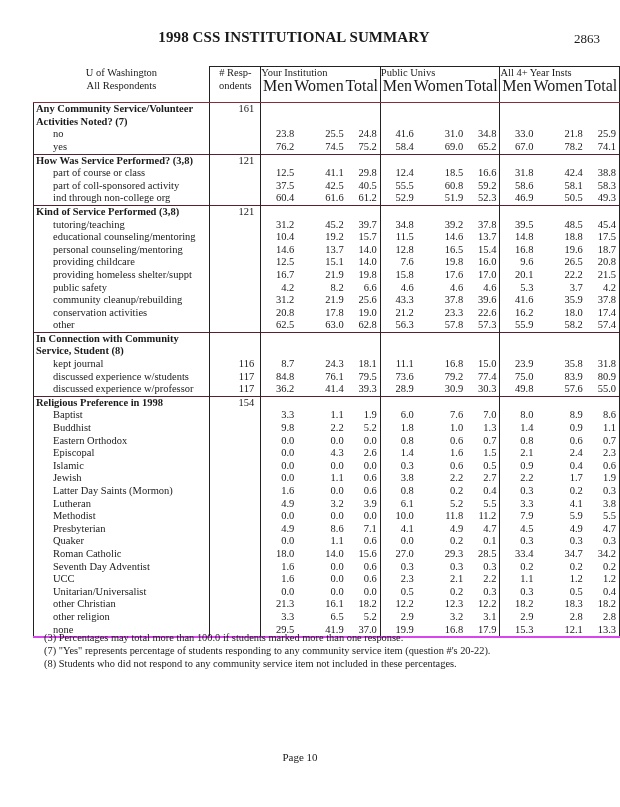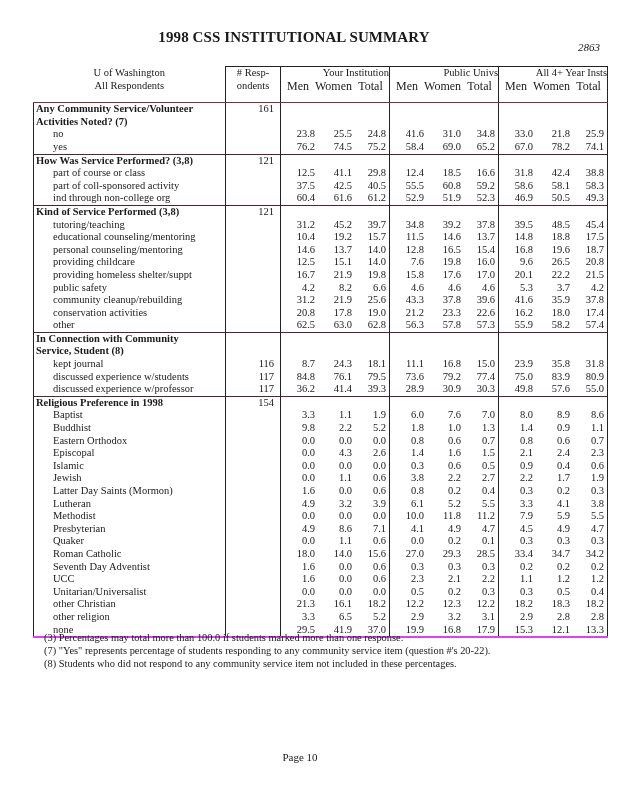--- a/index.html
+++ b/index.html
@@ -5,37 +5,37 @@
   html, body { margin: 0; padding: 0; background: #ffffff; }
   body {
     width: 620px; height: 807px; position: relative; overflow: hidden;
     font-family: "Liberation Serif", "DejaVu Serif", serif; color: #1a1a1a;
   }
   .title {
     position: absolute; left: 0; width: 588px; top: 29px; text-align: center;
     font-weight: bold; font-size: 15px; letter-spacing: 0.1px;
   }
   .doc-id {
-    position: absolute; right: 20px; top: 41px; font-size: 11px; font-style: italic;
+    position: absolute; right: 20px; top: 31px; font-size: 13px;
   }
   table.summary {
     position: absolute; left: 33px; top: 66px;
     border-collapse: collapse; font-size: 10.5px; line-height: 12.6px;
   }
   table.summary td, table.summary th { padding: 0; vertical-align: top; }
   .c-label { width: 172px; }
   .c-resp { width: 48px; border-left: 1.5px solid #222; border-right: 1.5px solid #222; text-align: right; padding-right: 6px !important; }
   .grp { border-right: 1.5px solid #222; }
   .num { text-align: right; width: 34px; }
   .num.last { padding-right: 3px !important; }
   thead th { font-weight: normal; }
   .h-label { text-align: center; }
   .h-resp { text-align: center !important; padding-right: 0 !important; border-top: 1.5px solid #222; }
-  .h-grp { text-align: right; border-top: 1.5px solid #222; border-right: 1.5px solid #222; }
-  .h-sub { text-align: center; font-size: 12px; }
+  .h-grp { text-align: left; border-top: 1.5px solid #222; border-right: 1.5px solid #222; }
+  .h-sub { text-align: center; font-size: 16px; }
   thead tr.sub th { border-bottom: 1.5px solid #8a2a3a; padding-bottom: 10px; }
   tbody.section td { }
   tbody.section tr:first-child td { border-top: 1.5px solid #5a2030; }
   .sec-head { font-weight: bold; padding-left: 2px !important; }
   .item { padding-left: 19px !important; }
   .outer-left { border-left: 1.5px solid #222; }
   tbody.last-section tr:last-child td { border-bottom: 2px solid #d946ef; }
   .footnotes {
     position: absolute; left: 44px; top: 631px; font-size: 10.4px; line-height: 13px;
   }

